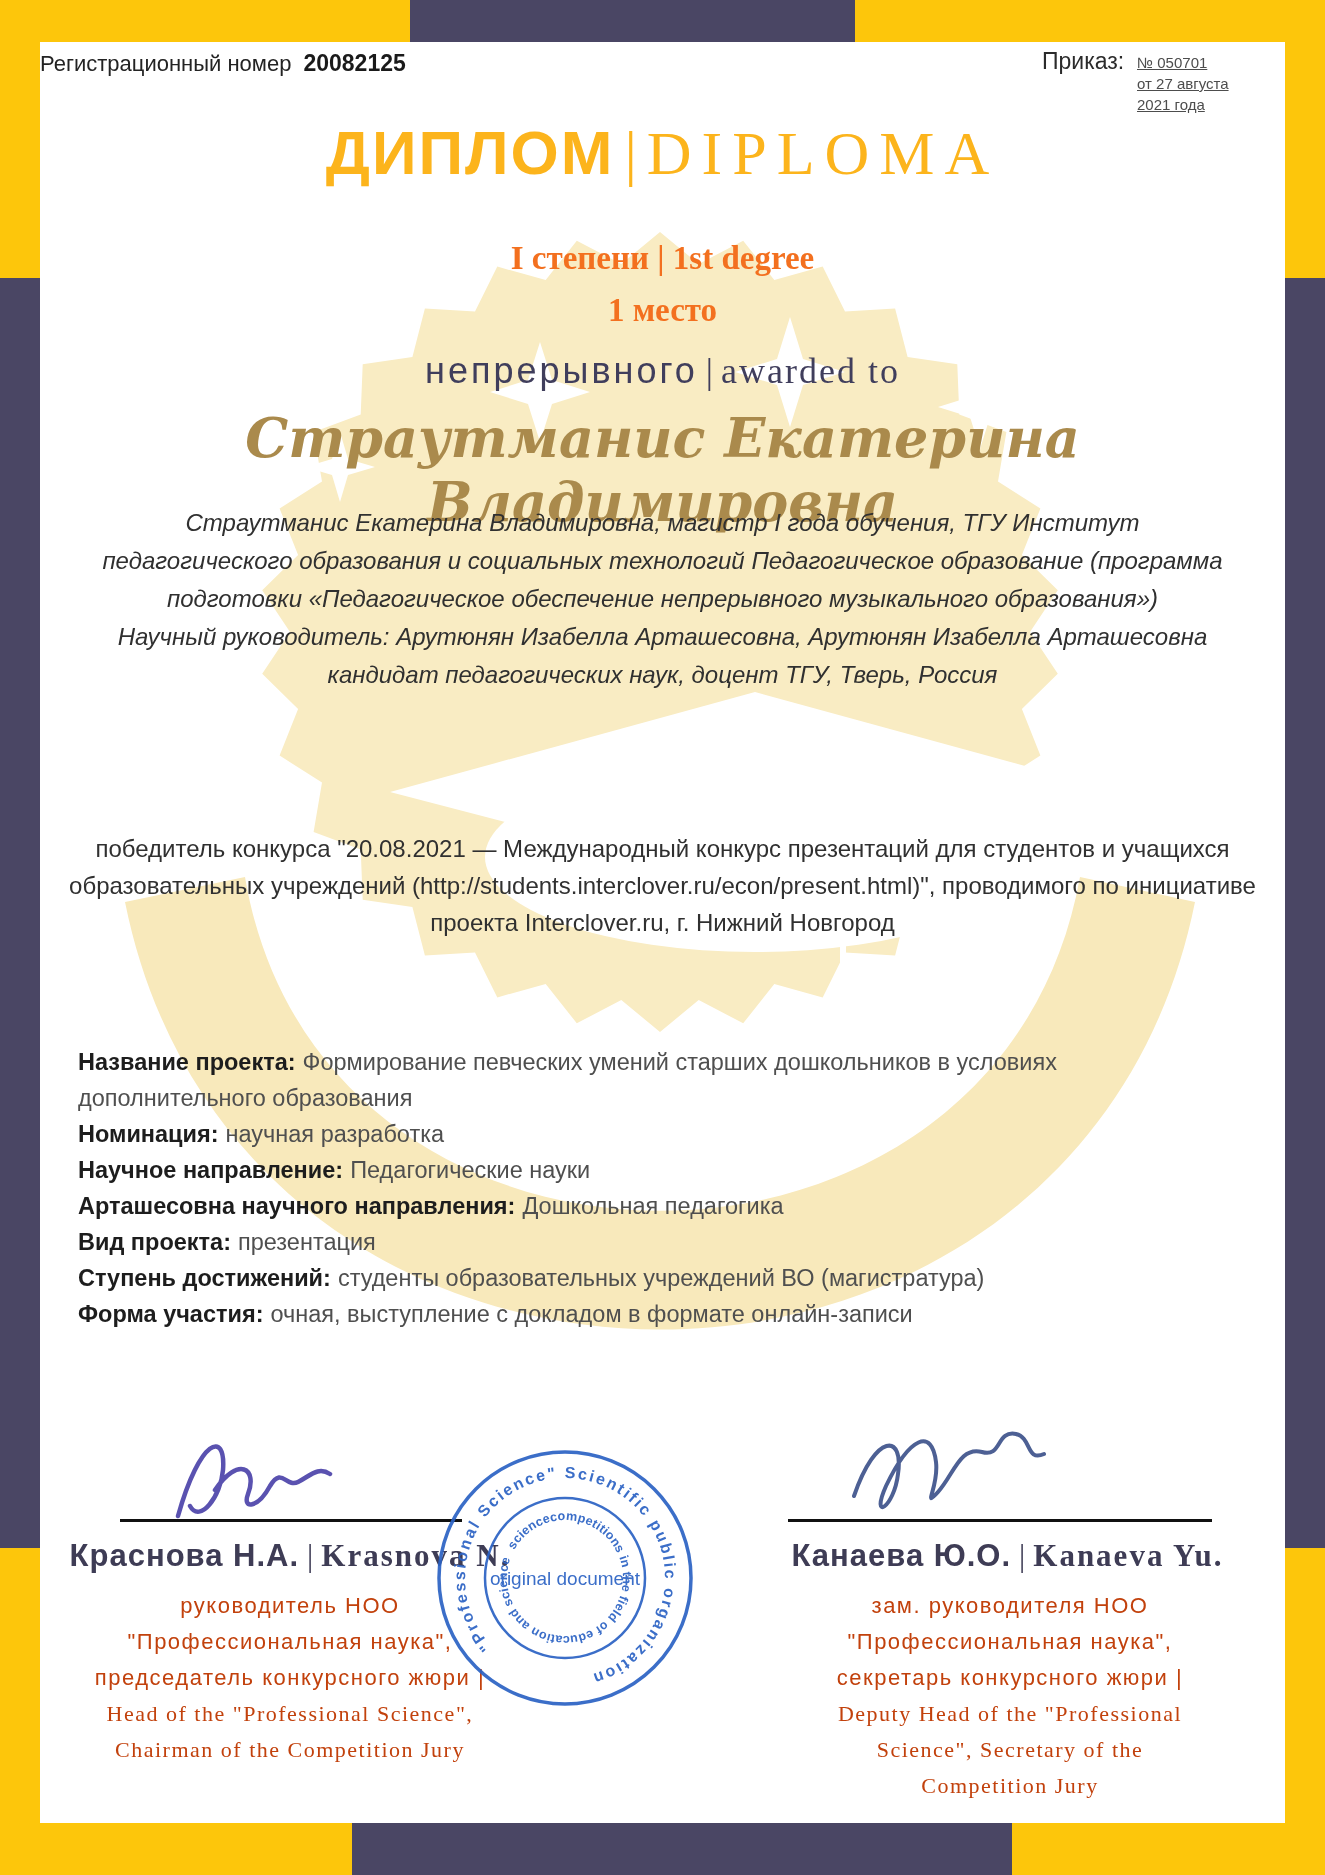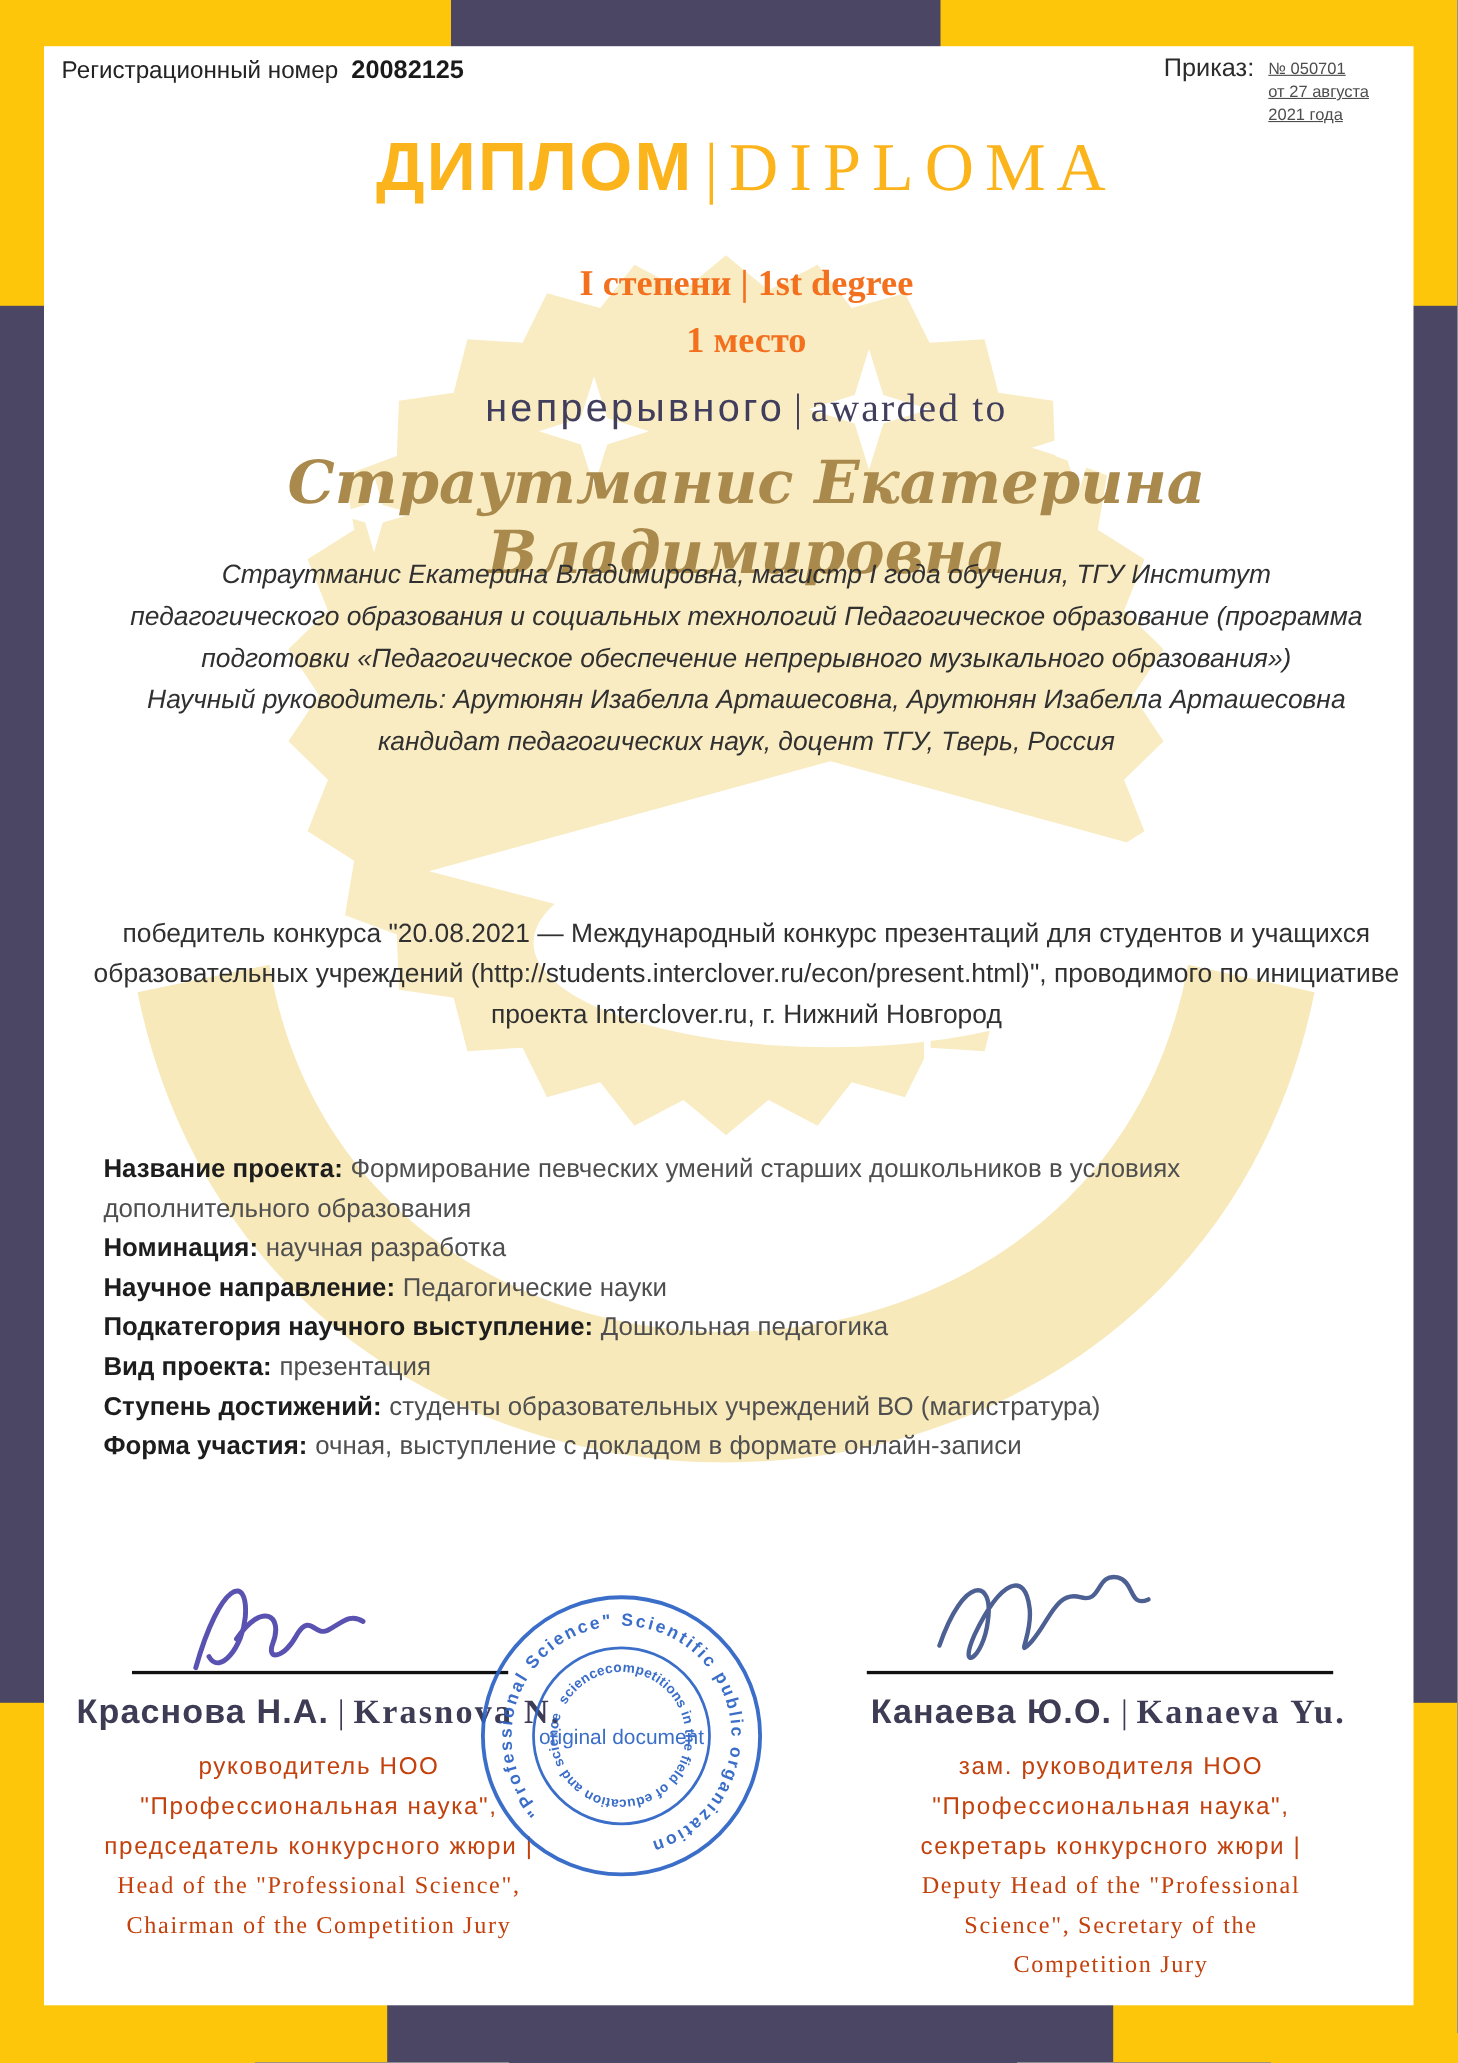--- a/index.html
+++ b/index.html
@@ -5,21 +5,21 @@
   html,body{margin:0;padding:0;background:#888;}
   #canvas{position:relative;width:1325px;height:1875px;background:#4a4664;overflow:hidden;
           font-family:"Liberation Sans",sans-serif;}
   .corner{position:absolute;background:#fdc60b;}
   #corner-tl{left:0;top:0;width:410px;height:278px;}
   #corner-tr{left:855px;top:0;width:470px;height:278px;}
   #corner-bl{left:0;top:1548px;width:352px;height:327px;}
   #corner-br{left:1012px;top:1548px;width:313px;height:327px;}
   #page{position:absolute;left:40px;top:42px;width:1245px;height:1781px;background:#ffffff;}
   #watermark{position:absolute;left:0;top:0;z-index:0;}
-  .layer{position:absolute;z-index:1;padding-left:16px;}
+  .layer{position:absolute;z-index:1;}
   
   #reg-row{left:0;top:8px;font-size:22px;color:#232323;}
   #reg-row .num{font-weight:600;margin-left:12px;font-size:23px;color:#1a1a1a;}
   #order-label{left:1002px;top:6px;font-size:23px;color:#2b2b2b;}
   #order-block{left:1097px;top:10px;width:120px;font-size:15px;line-height:21px;color:#4d4d4d;text-decoration:underline;}
   
   .centered{left:0;width:1245px;text-align:center;}
   #title{top:76px;font-size:62px;line-height:70px;color:#fcb41c;}
   #title .ru{font-weight:700;letter-spacing:2px;font-family:"Liberation Sans",sans-serif;}
   #title .pipe{font-family:"Liberation Serif",serif;font-weight:400;margin:0 10px;}
@@ -115,21 +115,21 @@
       <p>Научный руководитель: Арутюнян Изабелла Арташесовна, Арутюнян Изабелла Арташесовна кандидат педагогических наук, доцент ТГУ, Тверь, Россия</p>
     </div>
     <div class="layer centered" id="winner">
       <p>победитель конкурса "20.08.2021 — Международный конкурс презентаций для студентов и учащихся образовательных учреждений (http://students.interclover.ru/econ/present.html)", проводимого по инициативе проекта Interclover.ru, г. Нижний Новгород</p>
     </div>
 
     <div class="layer" id="details">
       <div class="detail-row"><span class="dl">Название проекта:</span><span class="dv">Формирование певческих умений старших дошкольников в условиях дополнительного образования</span></div>
       <div class="detail-row"><span class="dl">Номинация:</span><span class="dv">научная разработка</span></div>
       <div class="detail-row"><span class="dl">Научное направление:</span><span class="dv">Педагогические науки</span></div>
-      <div class="detail-row"><span class="dl">Подкатегория научного выступление:</span><span class="dv">Дошкольная педагогика</span></div>
+      <div class="detail-row"><span class="dl">Арташесовна научного направления:</span><span class="dv">Дошкольная педагогика</span></div>
       <div class="detail-row"><span class="dl">Вид проекта:</span><span class="dv">презентация</span></div>
       <div class="detail-row"><span class="dl">Ступень достижений:</span><span class="dv">студенты образовательных учреждений ВО (магистратура)</span></div>
       <div class="detail-row"><span class="dl">Форма участия:</span><span class="dv">очная, выступление с докладом в формате онлайн-записи</span></div>
     </div>
 
     <svg class="sigsvg" id="sign-left" width="230" height="100" viewBox="0 0 230 100">
       <path d="M18 88 C 40 10, 66 2, 63 42 C 61 68, 40 96, 30 78 M 55 62 C 78 28, 98 40, 88 66
                C 82 82, 98 80, 110 58 C 122 38, 126 60, 138 54 C 150 48, 158 38, 170 46" fill="none" stroke="#5a52b0" stroke-width="4.5" stroke-linecap="round"></path>
     </svg>
     <svg class="sigsvg" id="sign-right" width="240" height="115" viewBox="0 0 240 115">

